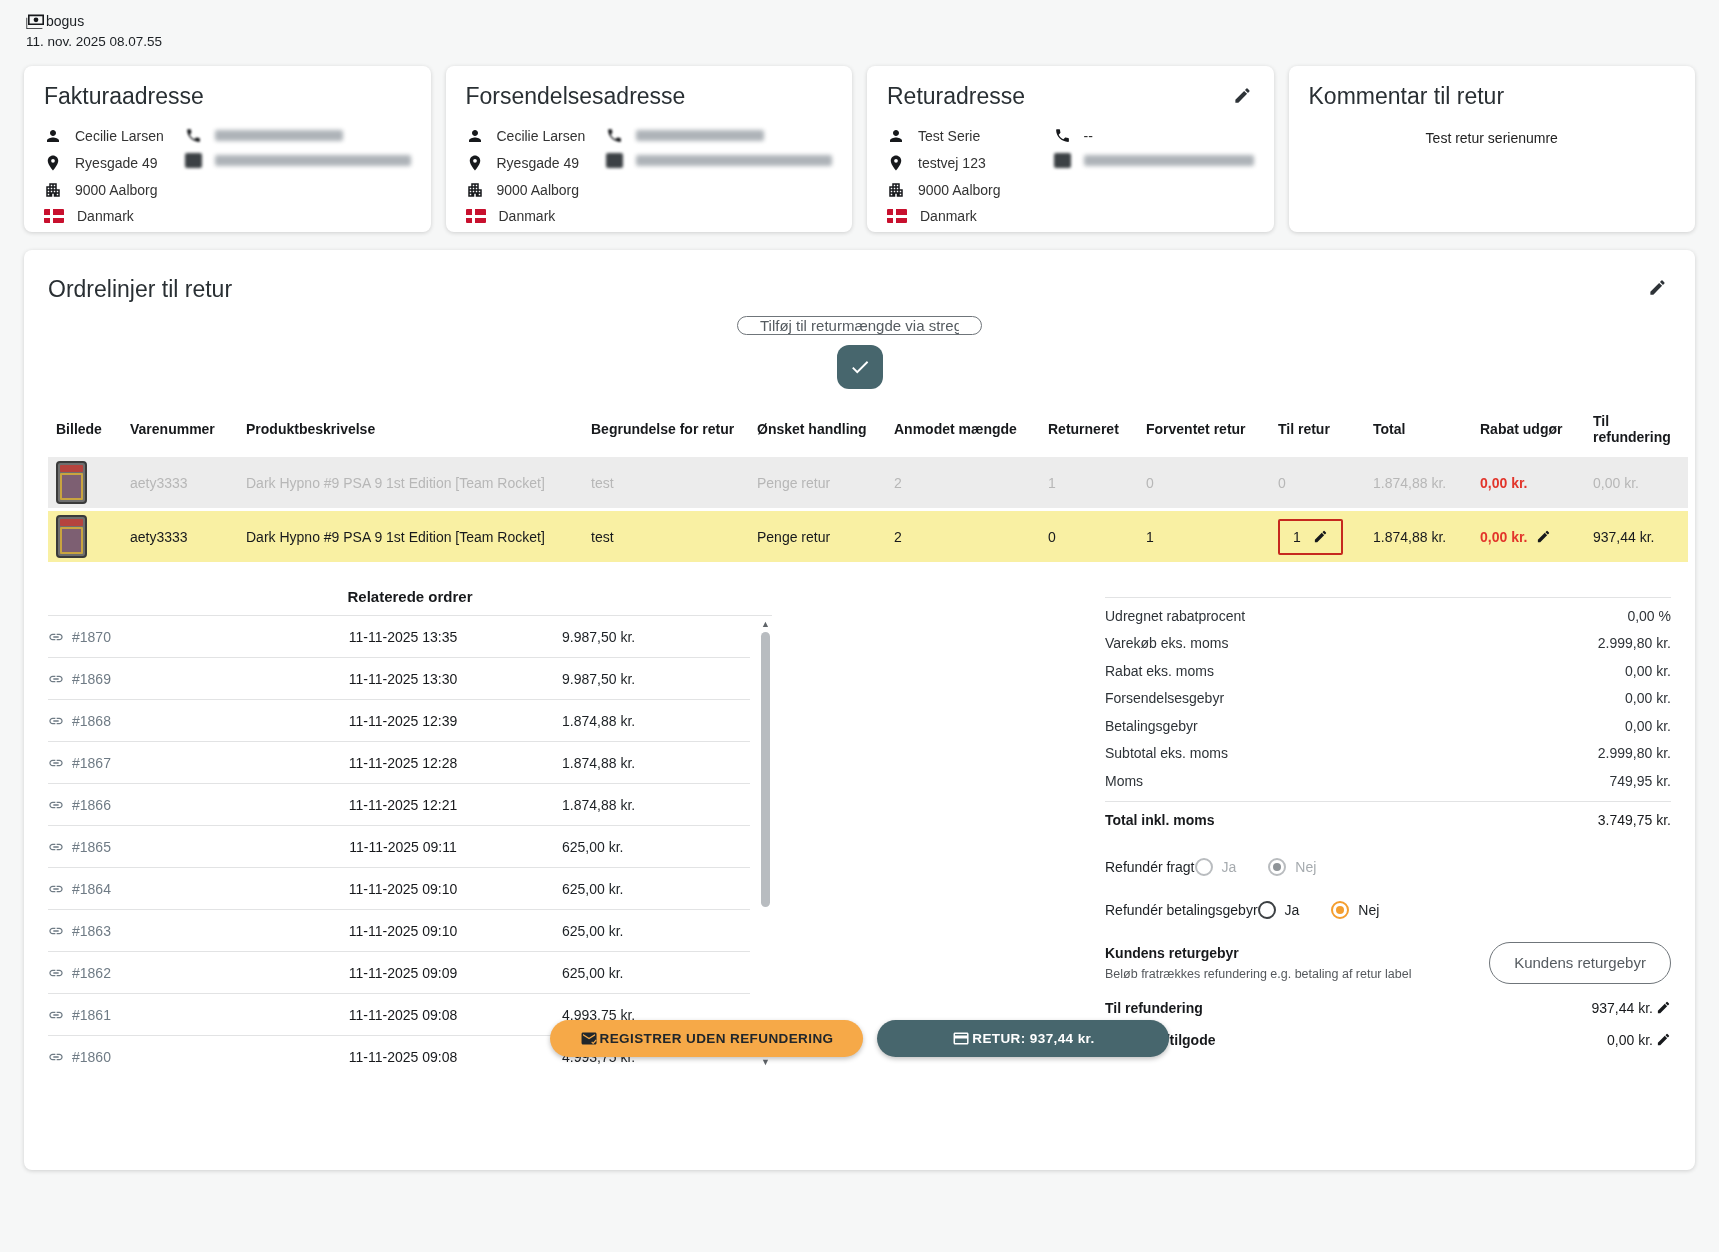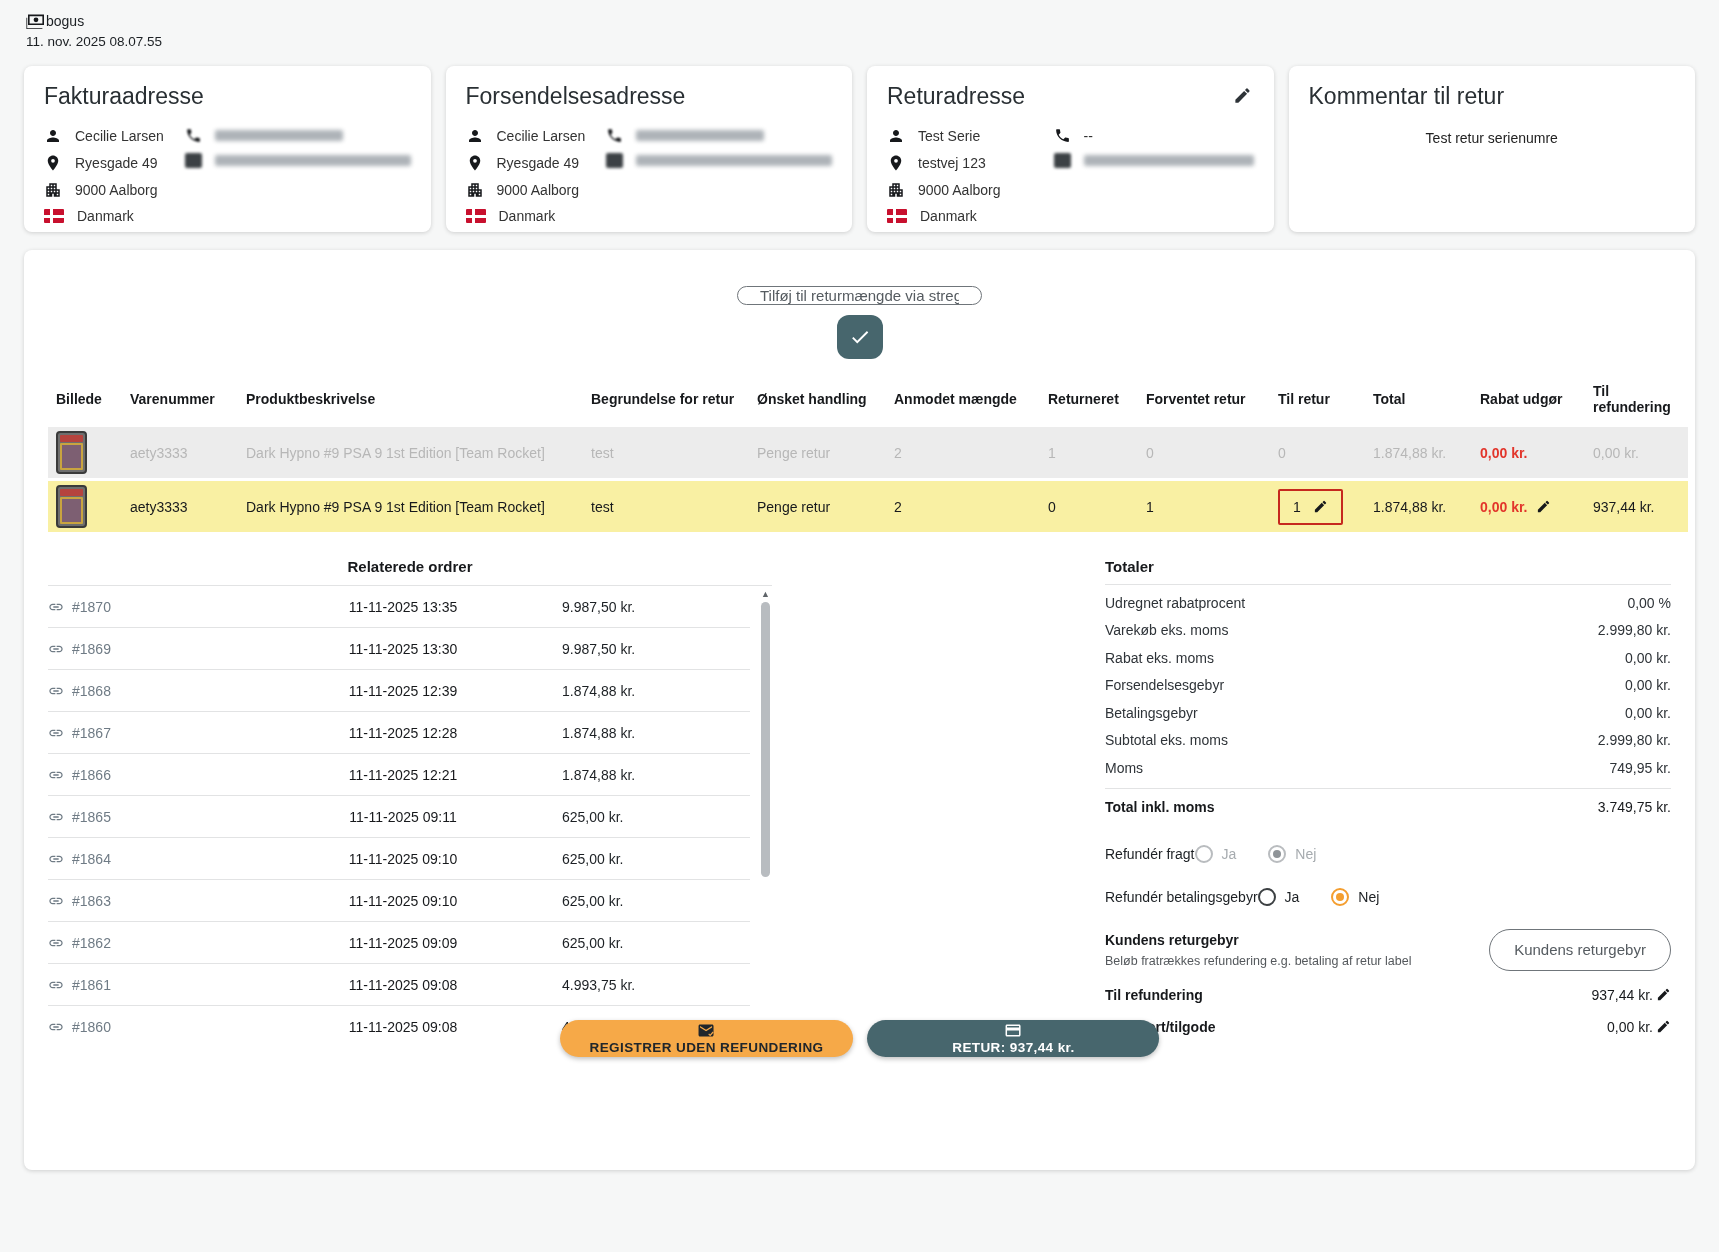--- a/index.html
+++ b/index.html
@@ -96,21 +96,21 @@
   .fee-input { width:182px; height:42px; border:1px solid #6f757a; border-radius:21px; text-align:center;
     font-size:15px; font-family:inherit; color:#222; outline:none; background:#fff; }
   .fee-input::placeholder { color:#555b60; }
   .bold-row { display:flex; justify-content:space-between; align-items:center; height:32px; font-size:14px; font-weight:700; color:#17191c; margin-top:8px; }
   .bold-row .val { display:inline-flex; align-items:center; gap:3px; font-weight:400; }
 
   
   .actions { position:absolute; top:770px; left:50%; transform:translateX(-50%); display:flex; gap:14px; }
   .btn { height:37px; border:none; border-radius:19px; display:flex; align-items:center; justify-content:center; gap:2px;
     font-family:inherit; font-size:13.5px; font-weight:700; letter-spacing:.4px; cursor:pointer;
-    box-shadow:0 2px 5px rgba(0,0,0,.25); padding:0 30px;flex-direction:column; }
+    box-shadow:0 2px 5px rgba(0,0,0,.25); padding:0 30px; }
   .btn.orange { background:#f6a948; color:#20262b; }
   .btn.teal { background:#47666d; color:#fff; min-width:292px; }
 </style>
 </head>
 <body>
 
 <div class="page">
 
   <div class="meta">
     <div class="meta-row">
@@ -283,20 +283,30 @@
       </div>
     </div>
 
     <div class="card">
       <h2>Kommentar til retur</h2>
       <div class="comment-text">Test retur serienumre</div>
     </div>
   </div>
 
   <div class="main">
+    <div class="ol-head">
+      <h2>Ordrelinjer til retur</h2>
+      <button class="card-edit" style="position:static">
+        <span class="ic">
+            <svg width="19" height="19" viewBox="0 0 24 24">
+              <path fill="#2e3338" d="M3 17.25V21h3.75L17.81 9.94l-3.75-3.75L3 17.25zM20.71 7.04a.996.996 0 0 0 0-1.41l-2.34-2.34a.996.996 0 0 0-1.41 0l-1.83 1.83 3.75 3.75 1.83-1.83z"></path>
+            </svg>
+          </span>
+      </button>
+    </div>
 
     <div class="scan-row">
       <input class="scan-input" placeholder="Tilføj til returmængde via stregkode" style="">
       <button class="scan-confirm">
         <span class="ic">
             <svg width="22" height="22" viewBox="0 0 24 24">
               <path fill="#fff" d="M9 16.17 4.83 12l-1.42 1.41L9 19 21 7l-1.41-1.41L9 16.17z"></path>
             </svg>
           </span>
       </button>
@@ -532,21 +542,20 @@
             </div>
           <div class="rel-scroll">
             <span class="arr">▲</span>
             <div class="rel-thumb"></div>
             <span class="arr dn">▼</span>
           </div>
         </div>
       </div>
 
       <div class="totals">
-        <h3 class="sec-h">Totaler</h3>
         <div class="t-divider"></div>
         <div class="t-rows">
             <div class="t-row">
               <span>Udregnet rabatprocent</span>
               <span>0,00 %</span>
             </div>
             <div class="t-row">
               <span>Varekøb eks. moms</span>
               <span>2.999,80 kr.</span>
             </div>

